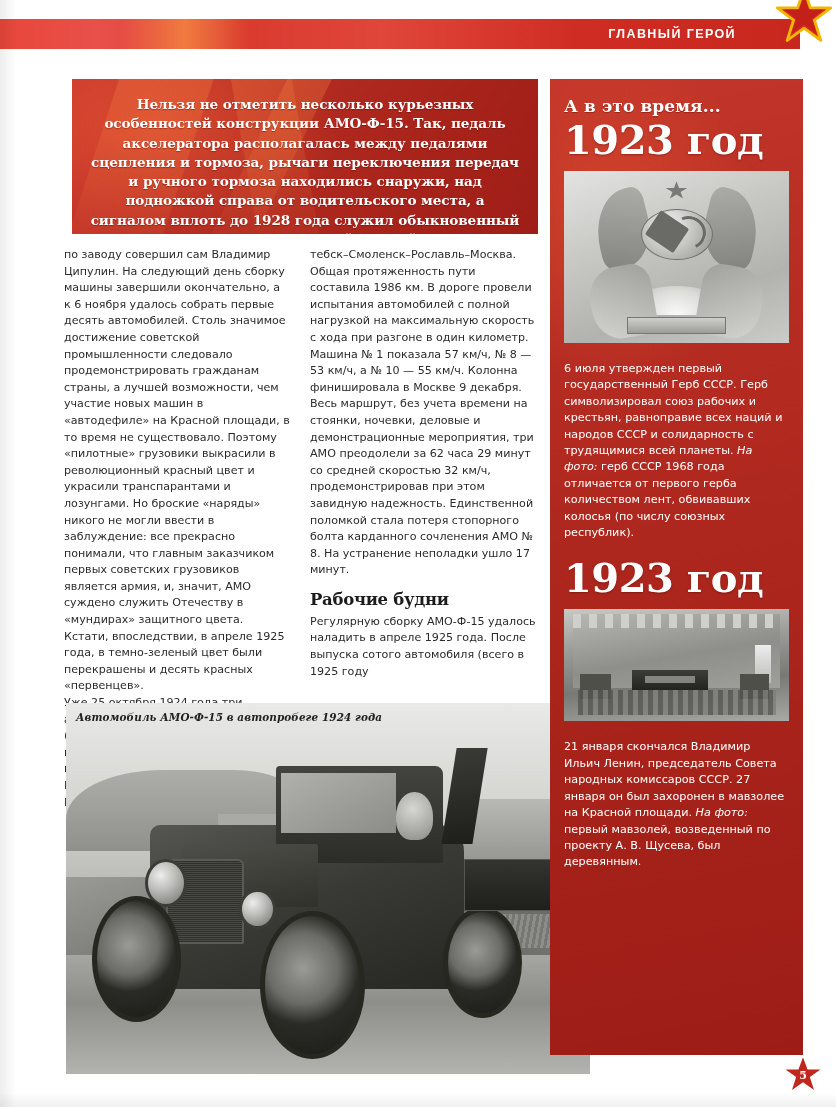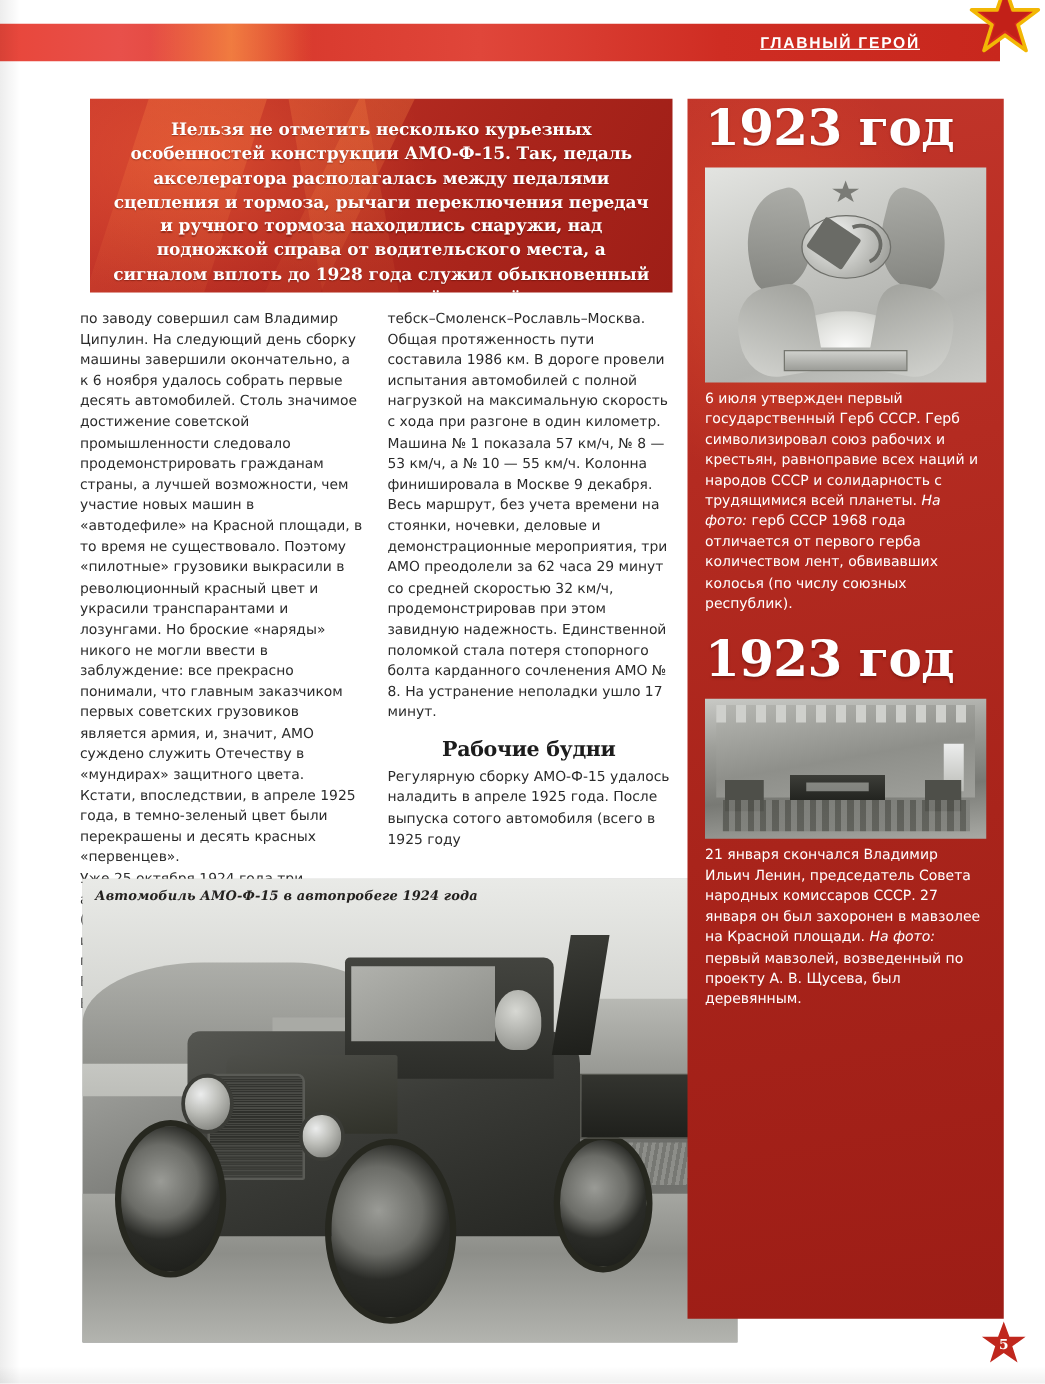--- a/index.html
+++ b/index.html
@@ -28,21 +28,20 @@
   .banner-label {
     position: absolute;
     right: 64px; top: 50%;
     transform: translateY(-50%);
     color: #fff;
     font-size: 12.5px;
     font-weight: bold;
     letter-spacing: 1.4px;
     font-family: "Liberation Sans", sans-serif;
     white-space: nowrap;
-    text-decoration: underline;
   }
   .banner-star {
     position: absolute;
     right: 3px; top: -13px;
     width: 58px; height: 58px;
   }
 
   
   .quote-box {
     position: absolute;
@@ -86,21 +85,20 @@
   #col-2 { left: 310px; top: 247px; }
 
   .sub-head {
     font-family: "DejaVu Serif", serif;
     font-weight: bold;
     font-size: 16.5px;
     line-height: 20px;
     color: #1c1c1c;
     margin: 11px 0 4px 0;
     letter-spacing: -0.3px;
-    text-align: center;
   }
 
   
   .photo-main {
     position: absolute;
     left: 66px; top: 703px;
     width: 524px; height: 371px;
     background: linear-gradient(160deg,#cfd0cc 0%,#a9aaa6 22%,#7d7e7a 48%,#6a6b67 70%,#8f908c 100%);
     overflow: hidden;
   }
@@ -192,21 +190,21 @@
     margin-top: 1px;
     letter-spacing: -0.5px;
     text-shadow: 0 1px 2px rgba(70,10,5,.4);
   }
   .sb-year.small-gap { margin-top: 14px; }
   .sb-body {
     color: #ffffff;
     font-family: "DejaVu Sans", sans-serif;
     font-size: 11.2px;
     line-height: 16.4px;
-    margin-top: 5px;
+    margin-top: 18px;
   }
   .sb-body i { font-style: italic; }
 
   .sb-photo {
     width: 100%;
     margin-top: 8px;
     position: relative;
     overflow: hidden;
   }
   .sb-photo-1 { height: 172px;
@@ -335,20 +333,21 @@
   <div class="wheel wheel-fl"></div>
   <div class="wheel wheel-fr"></div>
   <div class="wheel wheel-rr"></div>
   <div class="flag"></div>
   <div class="banner-board"></div>
   <div class="photo-caption">Автомобиль АМО-Ф-15 в автопробеге 1924 года</div>
 </div>
 
 <div class="sidebar">
 
+  <div class="sb-eyebrow">А в это время...</div>
   <div class="sb-year">1923 год</div>
 
   <div class="sb-photo sb-photo-1">
     <div class="coa-wheat-l"></div>
     <div class="coa-wheat-r"></div>
     <div class="coa-star"></div>
     <div class="coa-globe"></div>
     <div class="coa-hammer"></div>
     <div class="coa-sickle"></div>
     <div class="coa-sun"></div>

